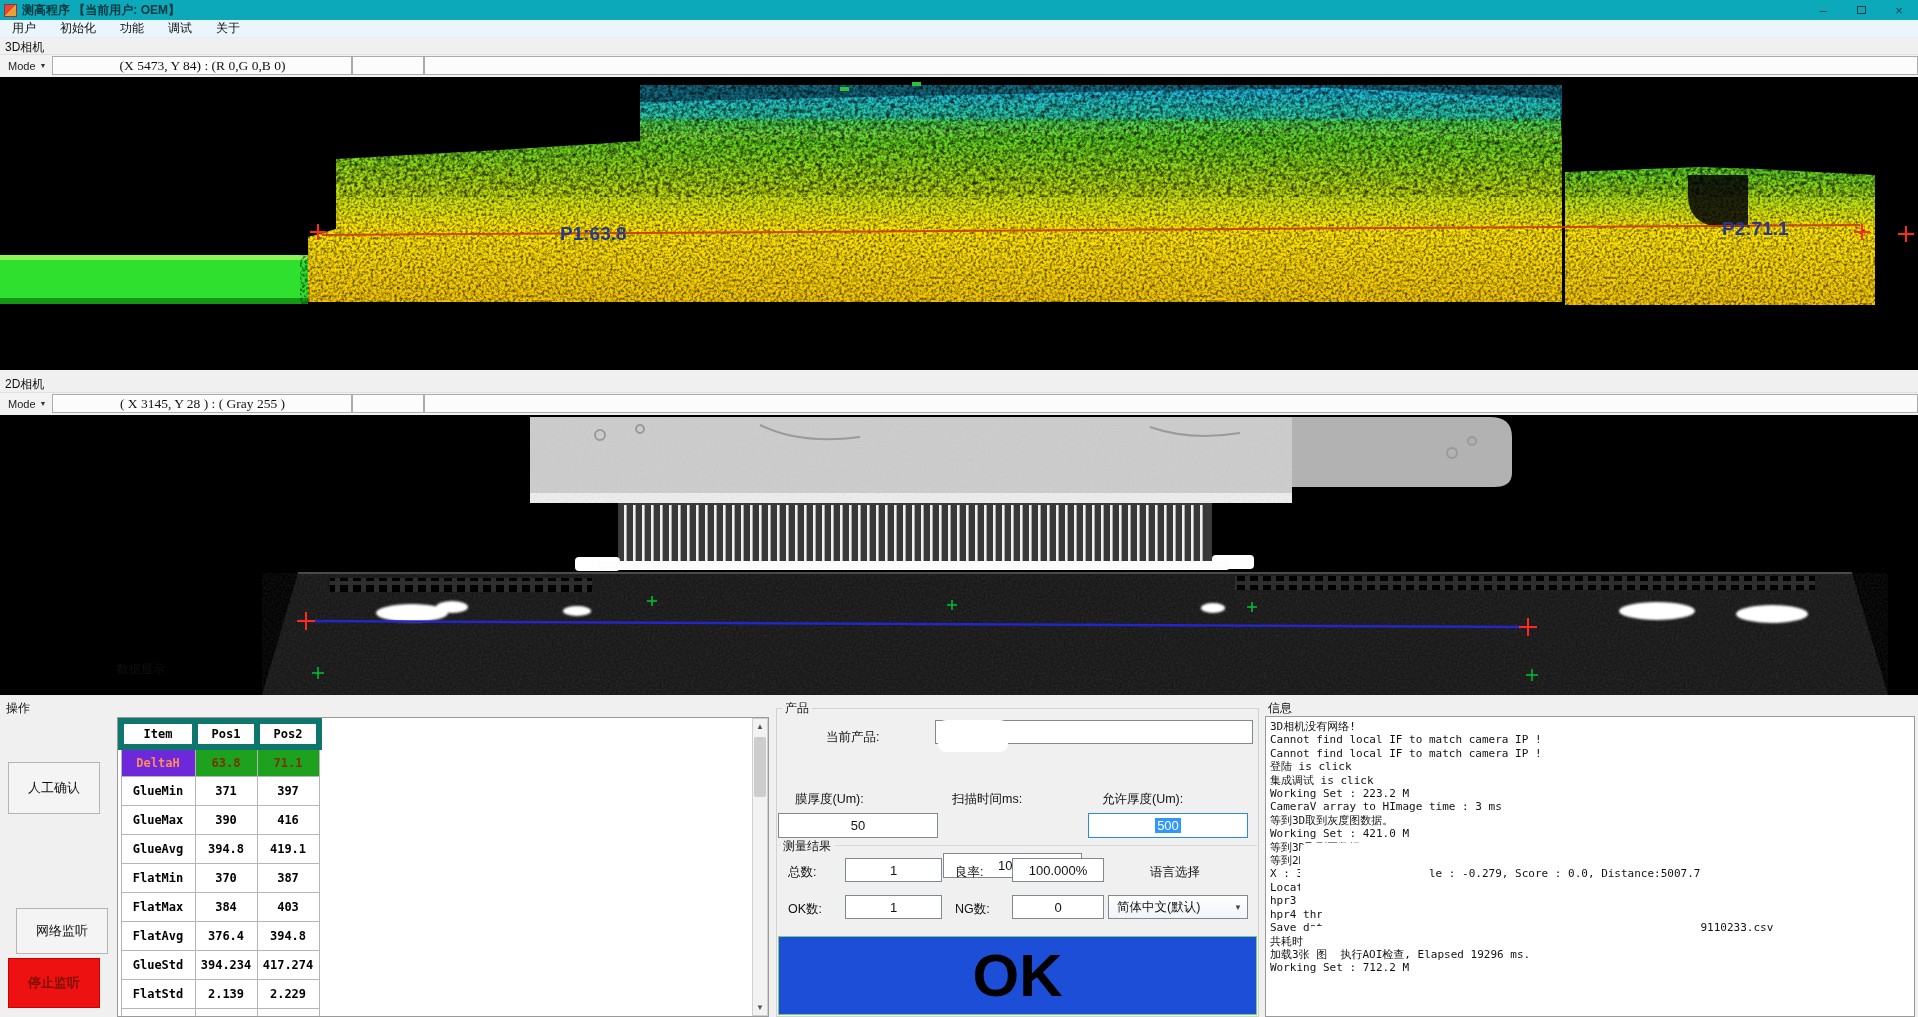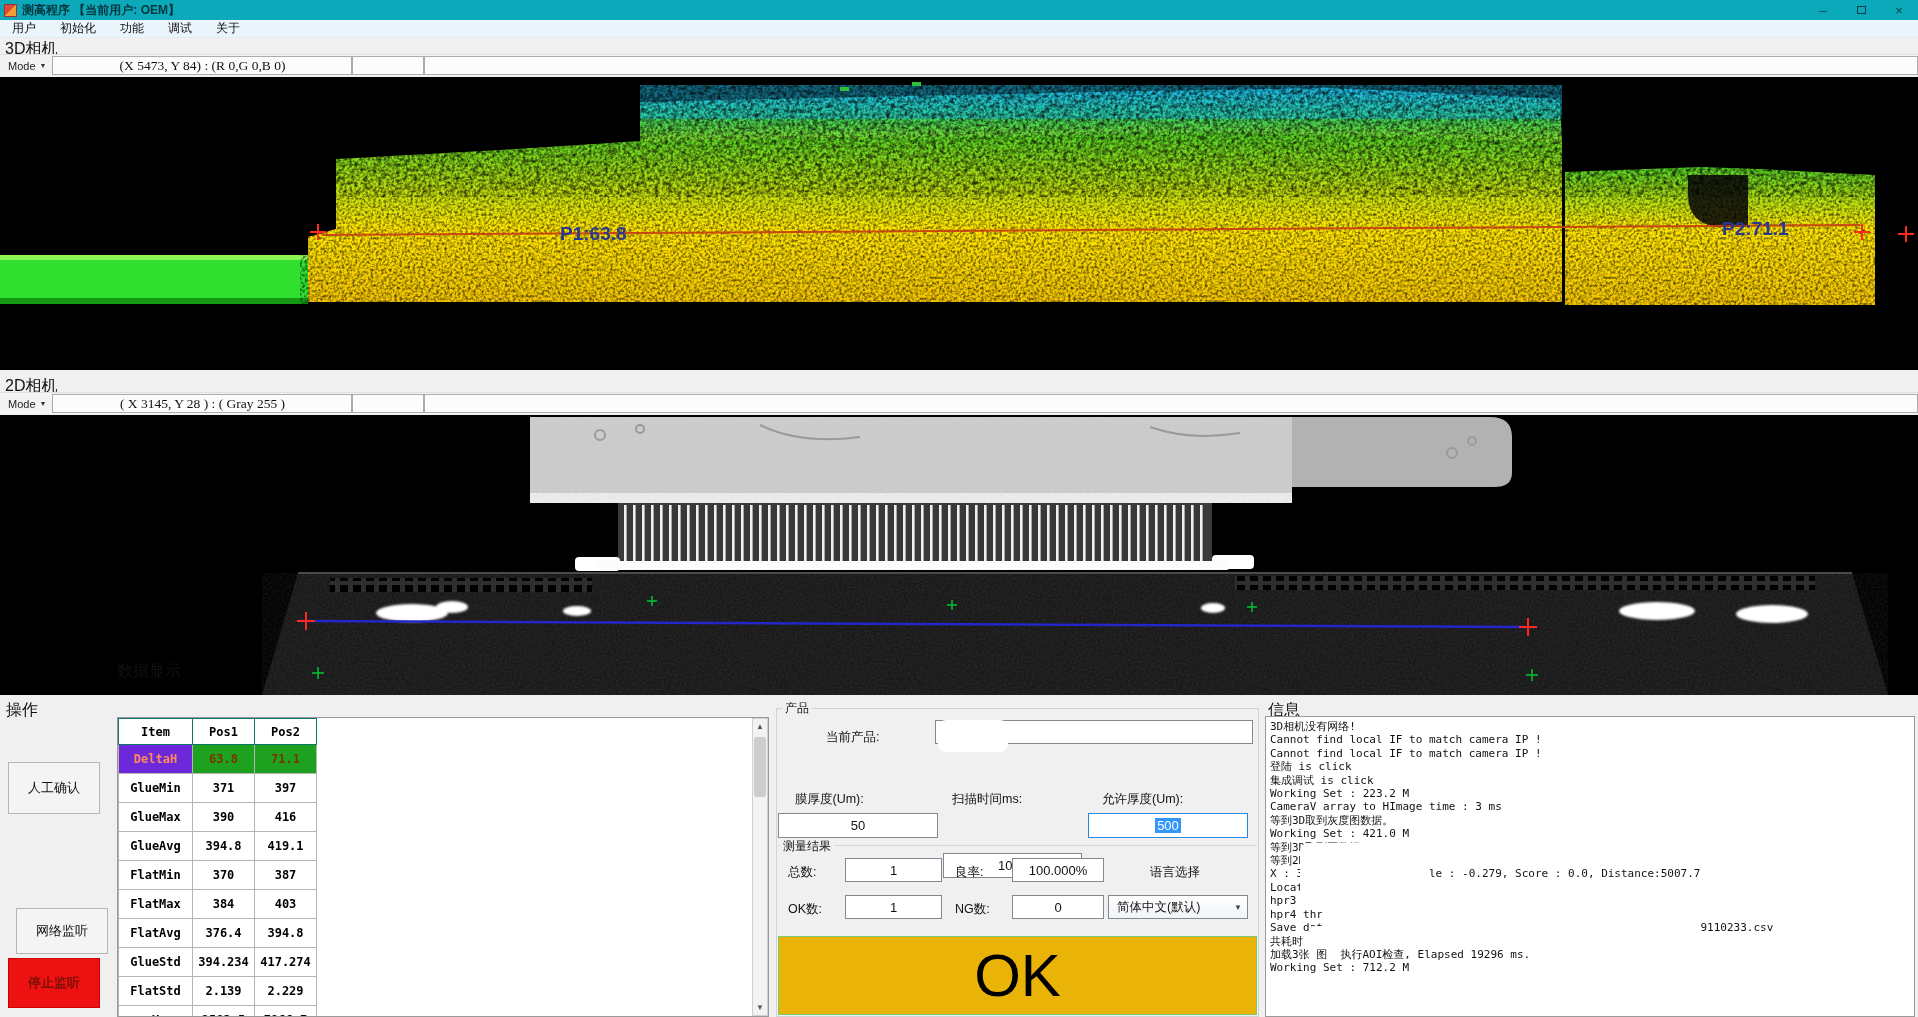--- a/index.html
+++ b/index.html
@@ -14,57 +14,57 @@
   .titletext { font-size:12px; color:#06353b; font-weight:bold; }
   .wincontrols { margin-left:auto; display:flex; height:100%; }
   .wbtn { width:38px; height:100%; display:flex; align-items:center; justify-content:center; font-size:13px; color:#093c42; cursor:pointer; }
   .maxglyph { width:9px; height:8px; border:1.5px solid #093c42; display:inline-block; }
 
   
   .menubar { left:0; top:20px; width:1918px; height:18px; background:#eaf6fb; display:flex; align-items:center; border-bottom:1px solid #e2eef3; }
   .menuitem { font-size:12px; color:#111; padding:0 12px; height:100%; display:flex; align-items:center; cursor:default; }
 
   
-  .seclabel { font-size:16px; color:#111; }
+  .seclabel { font-size:12px; color:#111; }
   .toolbar { background:#f3f3f3; border-top:1px solid #e0e0e0; display:flex; align-items:center; height:22px; }
   .modebtn { height:20px; display:flex; align-items:center; padding:8px 6px; font-size:11px; color:#222; margin-left:2px; cursor:pointer; }
   .modebtn .arr { font-size:7px; margin-left:4px; color:#333; }
   .statuscell { height:19px; border:1px solid #ababab; background:#fcfcfc; display:flex; align-items:center; justify-content:center; font-family:"Liberation Serif", serif; font-size:13.5px; color:#111; }
 
   .imgbox { background:#000; overflow:hidden; }
   .imgbox svg { display:block; }
 
   
   .groupbox { border:1px solid #d2d2d2; background:#f0f0f0; }
   .grouplabel { position:absolute; font-size:12px; color:#111; background:#f0f0f0; padding:0 3px; z-index:3; }
 
   
   .opbtn { background:#f4f4f4; border:1px solid #b5b5b5; font-size:13px; color:#111; display:flex; align-items:center; justify-content:center; cursor:pointer; }
   .opbtn.red { background:#ee1111; border-color:#c00; color:#7e1004; font-weight:bold; }
 
   
   .tablewrap { background:#fff; border:1px solid #9a9a9a; overflow:hidden; }
   table.datagrid { border-collapse:collapse; font-family:"DejaVu Sans Mono", monospace; font-size:12px; font-weight:bold; color:#000; }
-  table.datagrid th { border:1px solid #0f766e; background:#fff; width:62px; height:26px; text-align:center; }
+  table.datagrid th { border:6px solid #0f766e; background:#fff; width:62px; height:26px; text-align:center; }
   table.datagrid th:first-child { width:74px; }
   table.datagrid td { border:1px solid #b5b5b5; background:#fff; height:29px; text-align:center; }
   tr.hl td:first-child { background:#6d28d9; color:#ff8a5c;margin-left:44px; }
   tr.hl td:not(:first-child) { background:#1ea11e; color:#7a3300; }
   .vscroll { background:#f2f2f2; border:1px solid #d0d0d0; display:flex; flex-direction:column; justify-content:space-between; align-items:center; }
   .varrow { font-size:8px; color:#555; padding:3px 0; cursor:pointer; }
   .vthumb { width:12px; height:60px; background:#cdcdcd; border-radius:2px; }
 
   
   .flabel { font-size:12.5px; color:#111; white-space:nowrap; }
   .inputbox { background:#fff; border:1px solid #828790; display:flex; align-items:center; justify-content:center; font-size:13px; color:#111; }
   .inputbox.focus { border:1px solid #2b8ae0; }
   .sel { background:#3297fd; color:#fff; padding:0 2px; }
   .combo { background:linear-gradient(#fff,#f0f4f8); border:1px solid #828790; display:flex; align-items:center; font-size:12.5px; color:#111; padding-left:8px; cursor:pointer; }
   .combo .carr { margin-left:auto; margin-right:5px; font-size:8px; color:#444; }
-  .okbanner { background:#eab308; border:1px solid #76cd76; display:flex; align-items:center; justify-content:center; font-size:60px; font-weight:normal; color:#000; font-family:"Liberation Sans", sans-serif; }
+  .okbanner { background:#1d4ed8; border:1px solid #76cd76; display:flex; align-items:center; justify-content:center; font-size:60px; font-weight:bold; color:#000; font-family:"Liberation Sans", sans-serif; }
 
   
   .logbox { background:#fff; border:1px solid #9a9a9a; overflow:hidden; padding:3px 0 0 4px; }
   .logline { font-family:"DejaVu Sans Mono", monospace; font-size:11px; line-height:13.4px; color:#111; white-space:pre; }
   .blob { position:absolute; background:#fff; border-radius:8px; z-index:4; }
 
   .txtbox { background:#fff; border:1px solid #828790; font-family:"DejaVu Sans Mono", monospace; font-size:12px; color:#222; display:flex; align-items:center; }
 </style>
 </head>
 <body>

